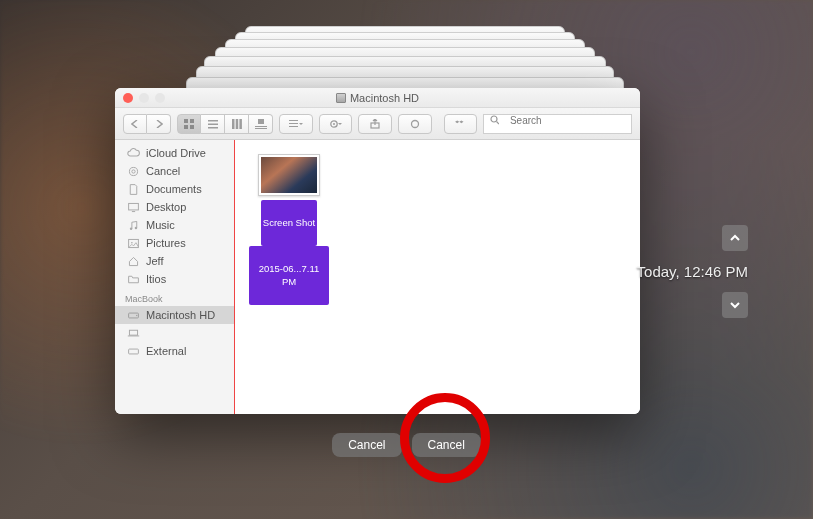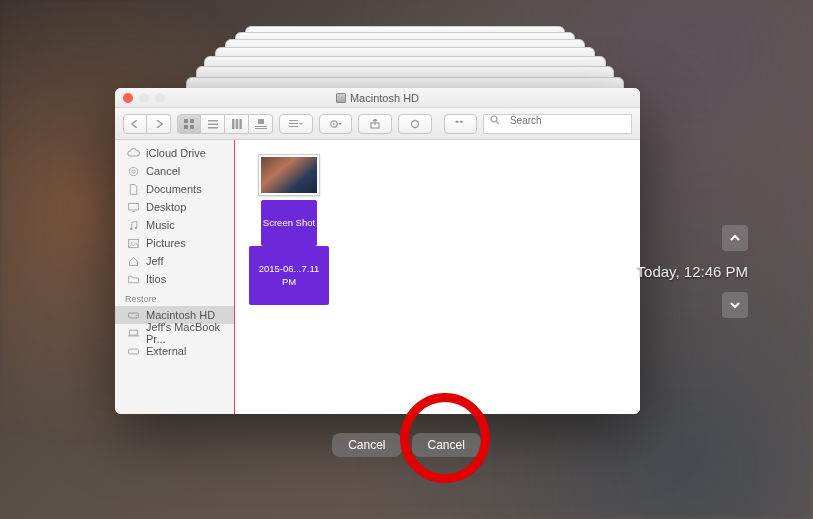--- a/index.html
+++ b/index.html
@@ -259,39 +259,38 @@
           </div>
           <div class="sb-item">
             <span class="ic">
               <svg width="13" height="13" viewBox="0 0 16 16">
                 <path d="M2 4h4l1 2h7v6H2z" fill="none" stroke="#777" stroke-width="1.2"></path>
               </svg>
             </span>
             <span>Itios</span>
           </div>
         </div>
-      <div class="sb-head">Restore</div>
+      <div class="sb-head">MacBook</div>
       <div id="dev-list">
           <div class="sb-item sel">
             <span class="ic">
               <svg width="13" height="13" viewBox="0 0 16 16">
                 <rect x="2" y="5" width="12" height="6" rx="1" fill="none" stroke="#777" stroke-width="1.2"></rect>
                 <circle cx="12" cy="8" r="0.8" fill="#777"></circle>
               </svg>
             </span>
             <span>Macintosh HD</span>
           </div>
           <div class="sb-item">
             <span class="ic">
               <svg width="13" height="13" viewBox="0 0 16 16">
                 <rect x="3" y="4" width="10" height="6" fill="none" stroke="#777" stroke-width="1.2"></rect>
                 <line x1="1" y1="11" x2="15" y2="11" stroke="#777" stroke-width="1.2"></line>
               </svg>
             </span>
-            <span>Jeff's MacBook Pr...</span>
           </div>
           <div class="sb-item">
             <span class="ic">
               <svg width="13" height="13" viewBox="0 0 16 16">
                 <rect x="2" y="5" width="12" height="6" rx="1" fill="none" stroke="#777" stroke-width="1.2"></rect>
               </svg>
             </span>
             <span>External</span>
           </div>
         </div>

